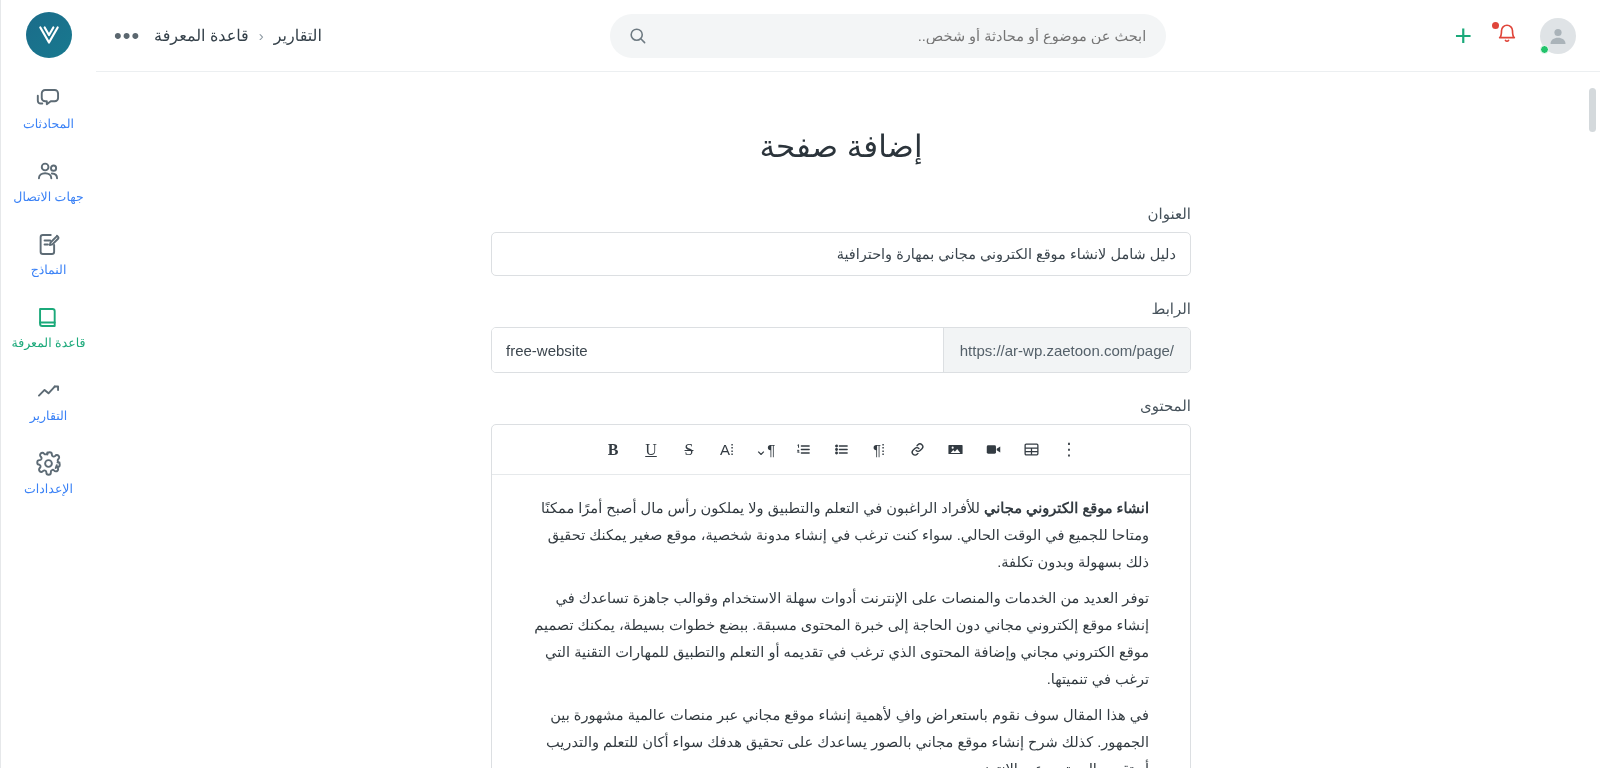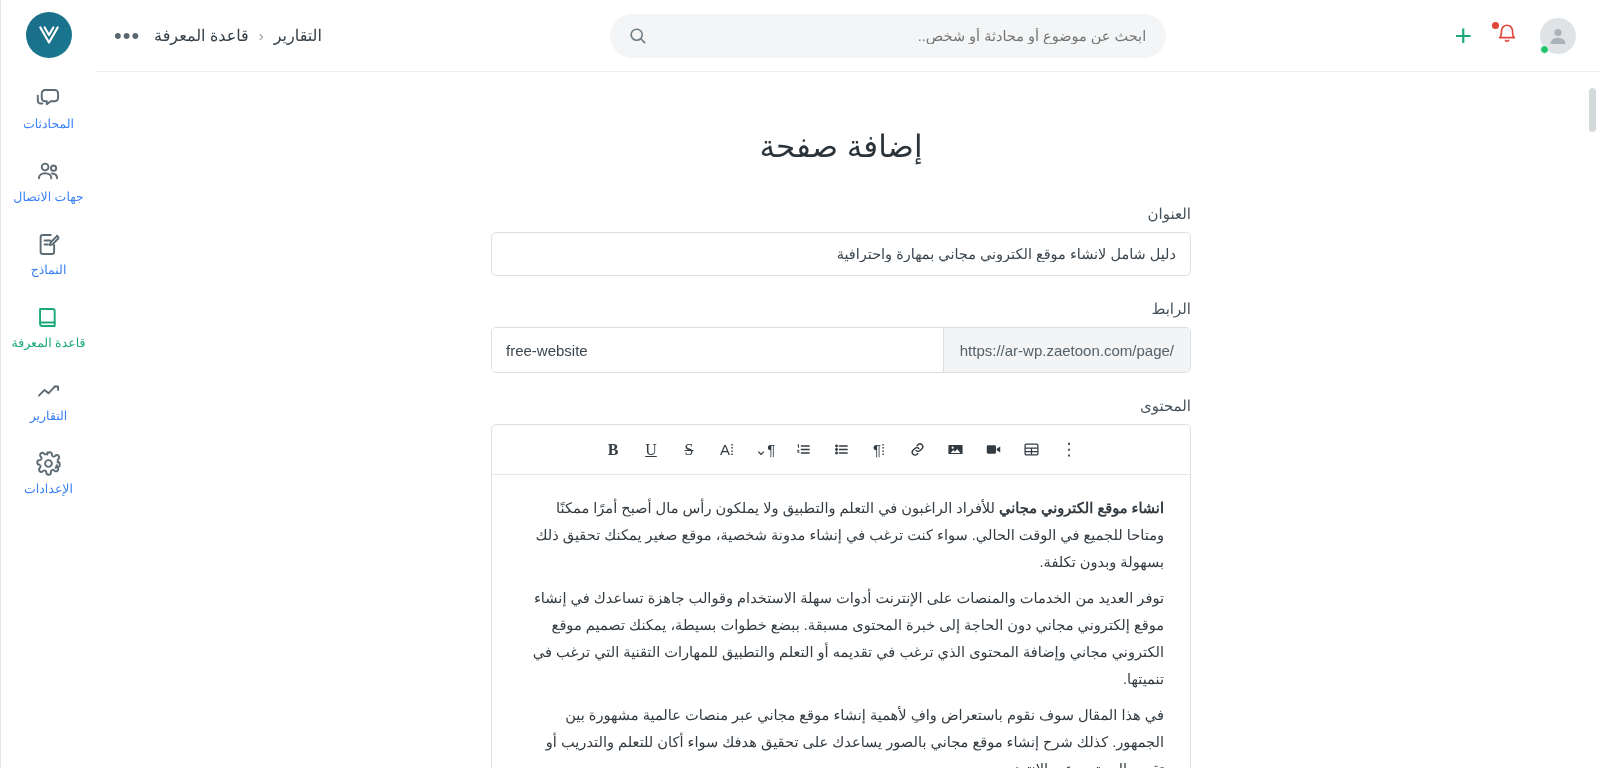--- a/index.html
+++ b/index.html
@@ -298,21 +298,21 @@
   .tb.kebab { letter-spacing: 0; font-size: 17px; }
   .tb.para { font-size: 15px; }
   .editor-body {
     padding: 20px 26px 10px;
     direction: rtl;
     text-align: right;
     color: #333b41;
     font-size: 14.6px;
     line-height: 1.85;
   }
-  .editor-body p { margin: 0 0 9px; }
+  .editor-body p { margin: 0 15px 9px; }
   .editor-body b { font-weight: 700; }
 </style>
 </head>
 <body>
 
 <div class="app">
 
   <div class="sidebar">
     <div class="brand">
       <svg viewBox="0 0 24 24" fill="none" stroke="currentColor" stroke-width="2" stroke-linecap="round" stroke-linejoin="round">

